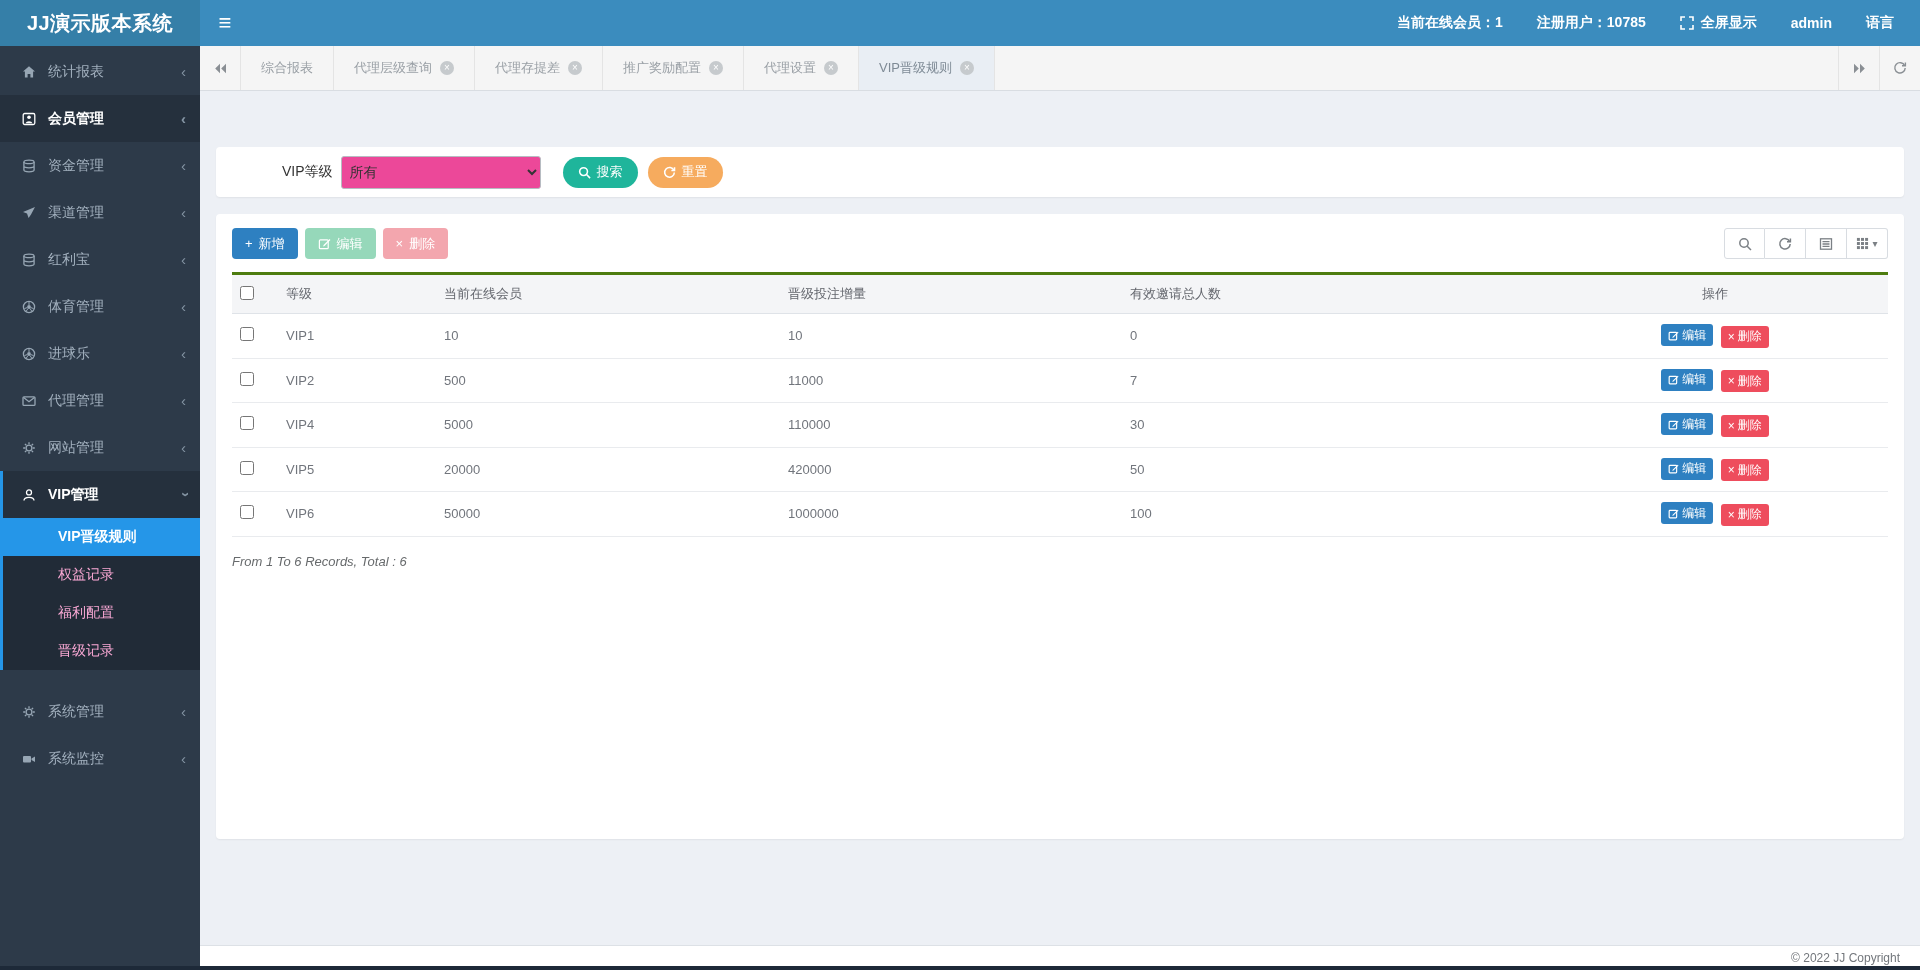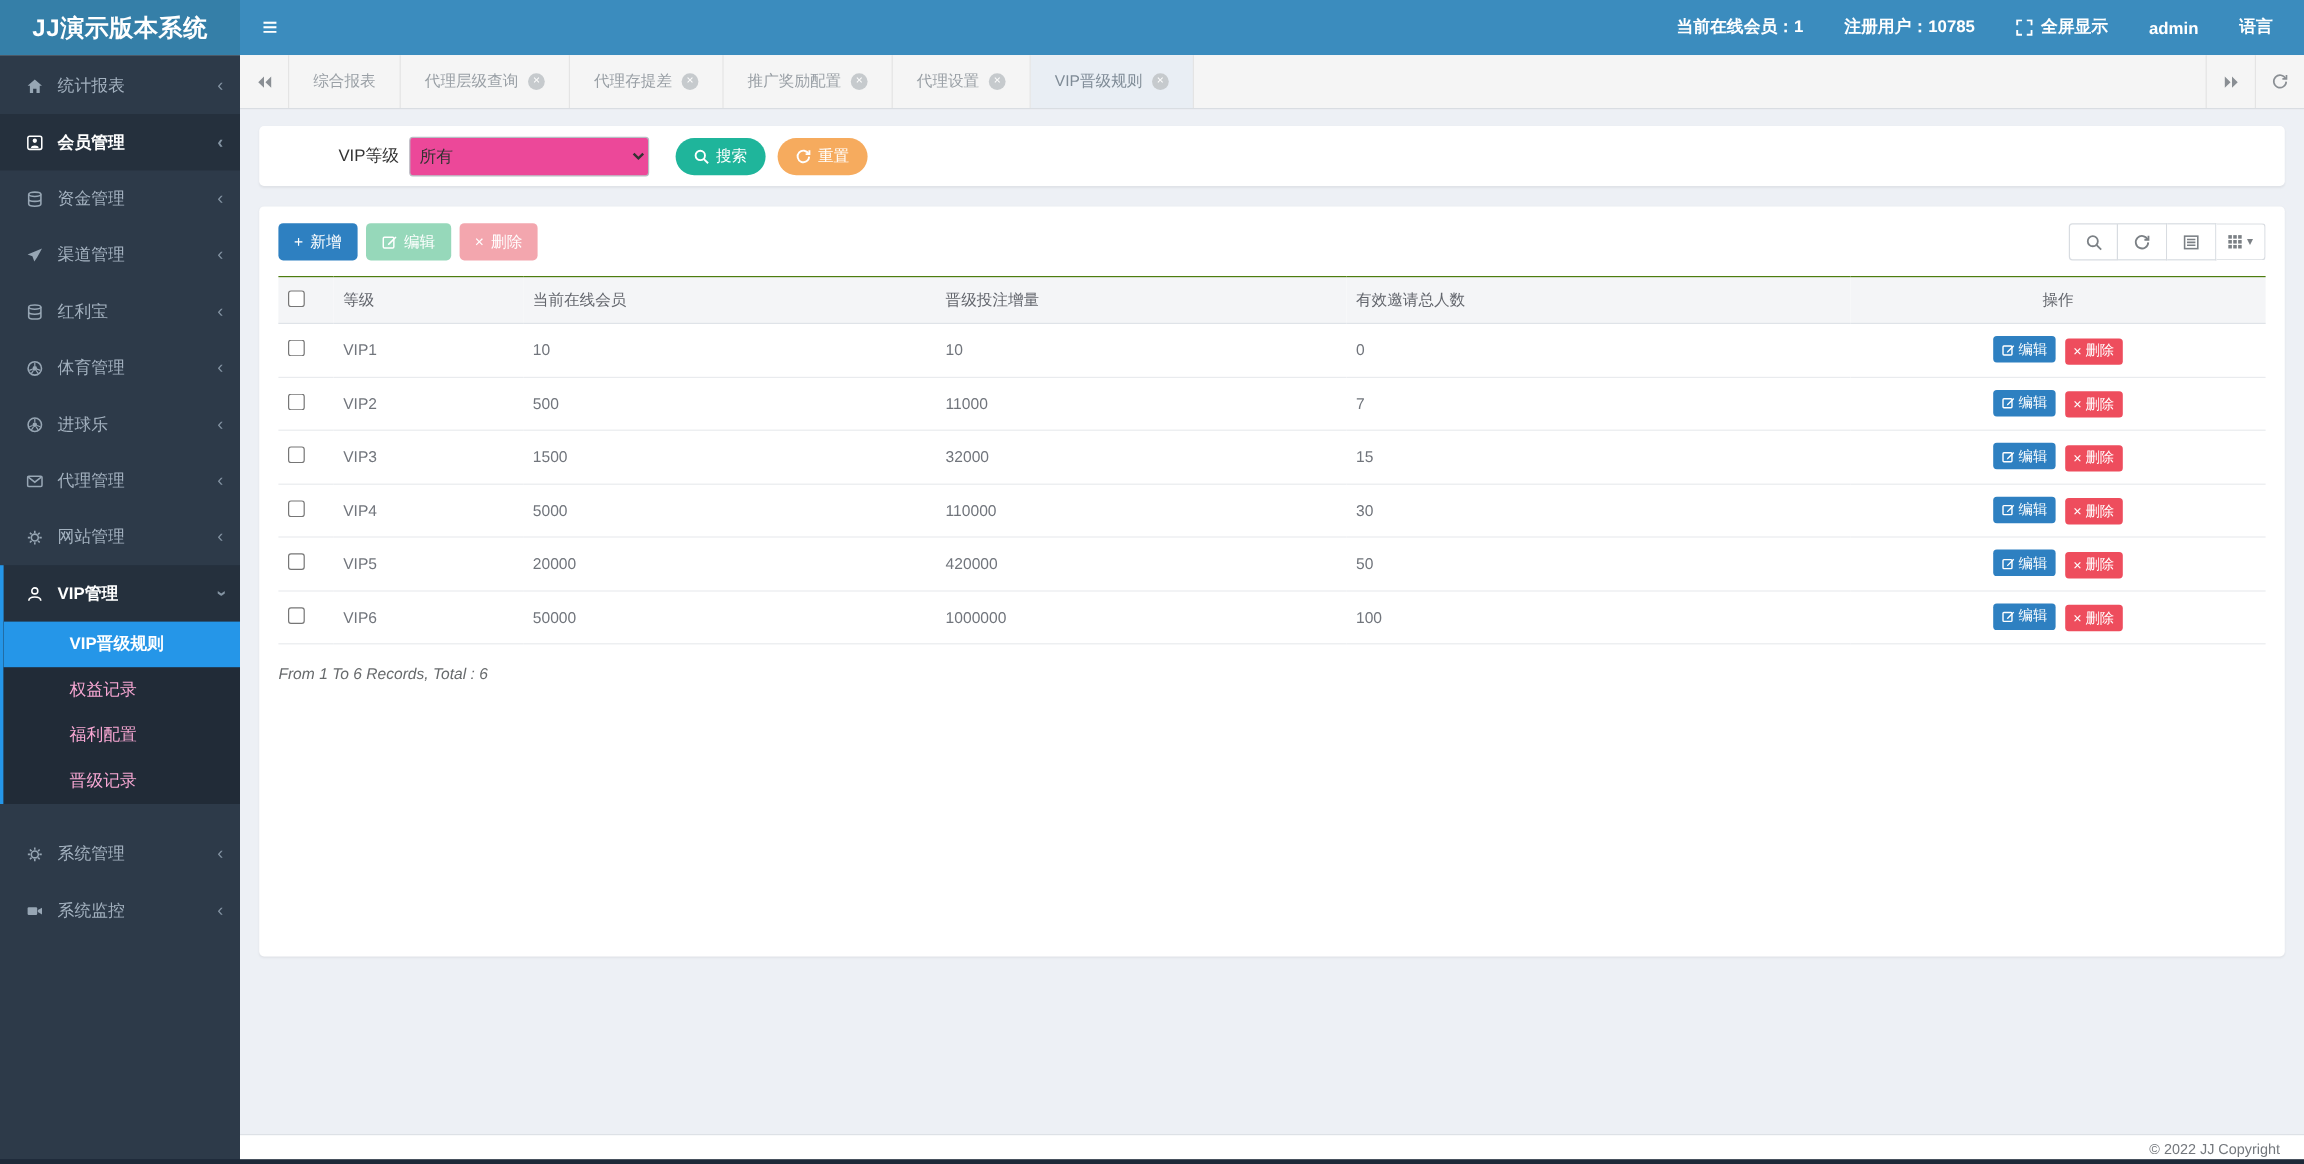--- a/index.html
+++ b/index.html
@@ -46,21 +46,21 @@
   .tab-scroll.right { border-right:none; border-left:1px solid #e4e4e4; }
   .tab { display:flex; align-items:center; gap:8px; padding:0 20px; font-size:13px;
     color:#9aa0a6; border-right:1px solid #e4e4e4; cursor:pointer; white-space:nowrap; }
   .tab.active { background:#e9eef4; color:#7f8b96; }
   .tab-close { width:14px; height:14px; border-radius:50%; background:#c6cacd; color:#fff;
     font-size:10px; line-height:14px; text-align:center; cursor:pointer; }
   .tab-spacer { flex:1; }
 
   
   .content { flex:1; padding:14px 16px; overflow:hidden; }
-  .panel { background:#fff; border-radius:4px; box-shadow:0 1px 2px rgba(0,0,0,.06); }
+  .panel { background:#fff; border-radius:4px; box-shadow:0 1px 2px rgba(0,0,0,.06);margin-top:42px; }
   .filter-panel { height:50px; display:flex; align-items:center; padding-left:66px; }
   .filter-label { font-size:14px; color:#333; margin-right:8px; }
   .filter-select { width:200px; height:33px; font-size:14px; color:#333; padding:0 4px;
     border:1px solid #b7bcc2; border-radius:3px; background:#ec4899;
     font-family:"Liberation Sans","DejaVu Sans",sans-serif; }
   .pill-btn { height:31px; border:none; border-radius:16px; color:#fff; font-size:13px;
     padding:0 15px; display:inline-flex; align-items:center; gap:6px; cursor:pointer;
     font-family:"Liberation Sans","DejaVu Sans",sans-serif; }
   .btn-search { background:#1fb59b; margin-left:22px; }
   .btn-reset { background:#f6ab5e; margin-left:10px; }
@@ -77,21 +77,21 @@
   .tb-icon-btn { width:41px; height:31px; background:#fff; border:1px solid #d8dce1; border-left:none;
     display:flex; align-items:center; justify-content:center; color:#7b8085; cursor:pointer; gap:3px; }
   .tb-icon-btn:first-child { border-left:1px solid #d8dce1; border-radius:3px 0 0 3px; }
   .tb-icon-btn:last-child { border-radius:0 3px 3px 0; }
   .caret { font-size:10px; color:#7b8085; }
 
   
   table { width:100%; border-collapse:collapse; margin-top:13px; table-layout:fixed; }
   col.c-chk{width:46px;} col.c-lvl{width:158px;} col.c-dep{width:344px;} col.c-bet{width:342px;}
   col.c-inv{width:420px;} col.c-act{width:auto;}
-  thead th { background:#f4f5f7; border-top:1px solid #4d7c0f; border-bottom:1px solid #dfe3e8;
+  thead th { background:#f4f5f7; border-top:3px solid #4d7c0f; border-bottom:1px solid #dfe3e8;
     font-size:13px; color:#63666d; font-weight:normal; text-align:left; padding:10px 8px; }
   thead th.center, td.center { text-align:center; }
   tbody td { border-bottom:1px solid #e9ebee; font-size:13px; color:#71757c; padding:10px 8px; height:39px; }
   .chk { width:14px; height:14px; cursor:pointer; }
   .row-btn { height:22px; border:none; border-radius:3px; color:#fff; font-size:12px;
     padding:0 7px; display:inline-flex; align-items:center; gap:3px; cursor:pointer;
     font-family:"Liberation Sans","DejaVu Sans",sans-serif; }
   .rb-edit { background:#2e80c1; }
   .rb-del { background:#ee4d5d; margin-left:4px; }
   .summary { margin-top:17px; font-size:13px; color:#676a6c;font-style:italic; }
@@ -436,40 +436,20 @@
                     <span>编辑</span>
                   </button>
                 <button class="row-btn rb-del">
                     <span>×</span>
                     <span>删除</span>
                   </button>
               </td>
             </tr>
             <tr>
               <td><input type="checkbox" class="chk" style=""></td>
-              <td>VIP3</td>
-              <td>1500</td>
-              <td>32000</td>
-              <td>15</td>
-              <td class="center">
-                <button class="row-btn rb-edit">
-                    <svg class="svgi" width="11" height="11" viewBox="0 0 14 14">
-                      <rect x="1.5" y="3" width="9.5" height="9.5" rx="1" fill="none" stroke="#fff" stroke-width="1.5"></rect>
-                      <path d="M6 8.6 12.4 2.2l1 1L7 9.6l-1.5.5z" fill="#fff"></path>
-                    </svg>
-                    <span>编辑</span>
-                  </button>
-                <button class="row-btn rb-del">
-                    <span>×</span>
-                    <span>删除</span>
-                  </button>
-              </td>
-            </tr>
-            <tr>
-              <td><input type="checkbox" class="chk" style=""></td>
               <td>VIP4</td>
               <td>5000</td>
               <td>110000</td>
               <td>30</td>
               <td class="center">
                 <button class="row-btn rb-edit">
                     <svg class="svgi" width="11" height="11" viewBox="0 0 14 14">
                       <rect x="1.5" y="3" width="9.5" height="9.5" rx="1" fill="none" stroke="#fff" stroke-width="1.5"></rect>
                       <path d="M6 8.6 12.4 2.2l1 1L7 9.6l-1.5.5z" fill="#fff"></path>
                     </svg>

